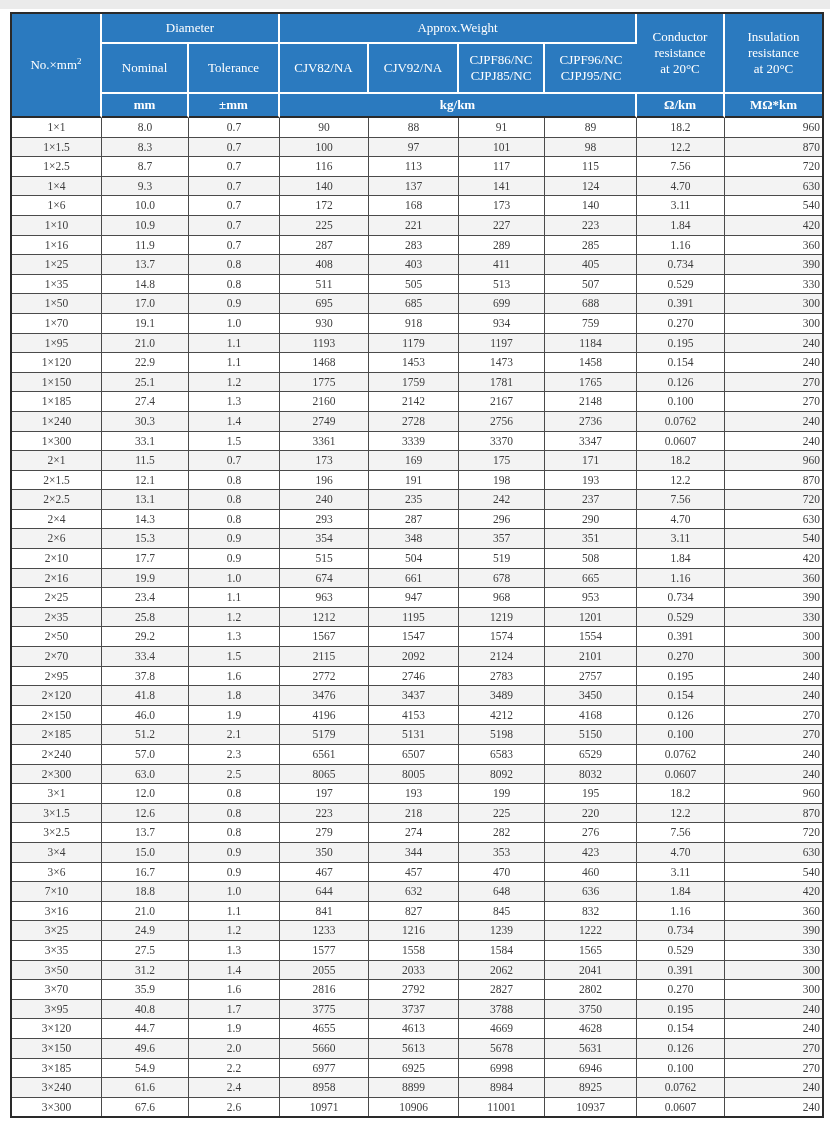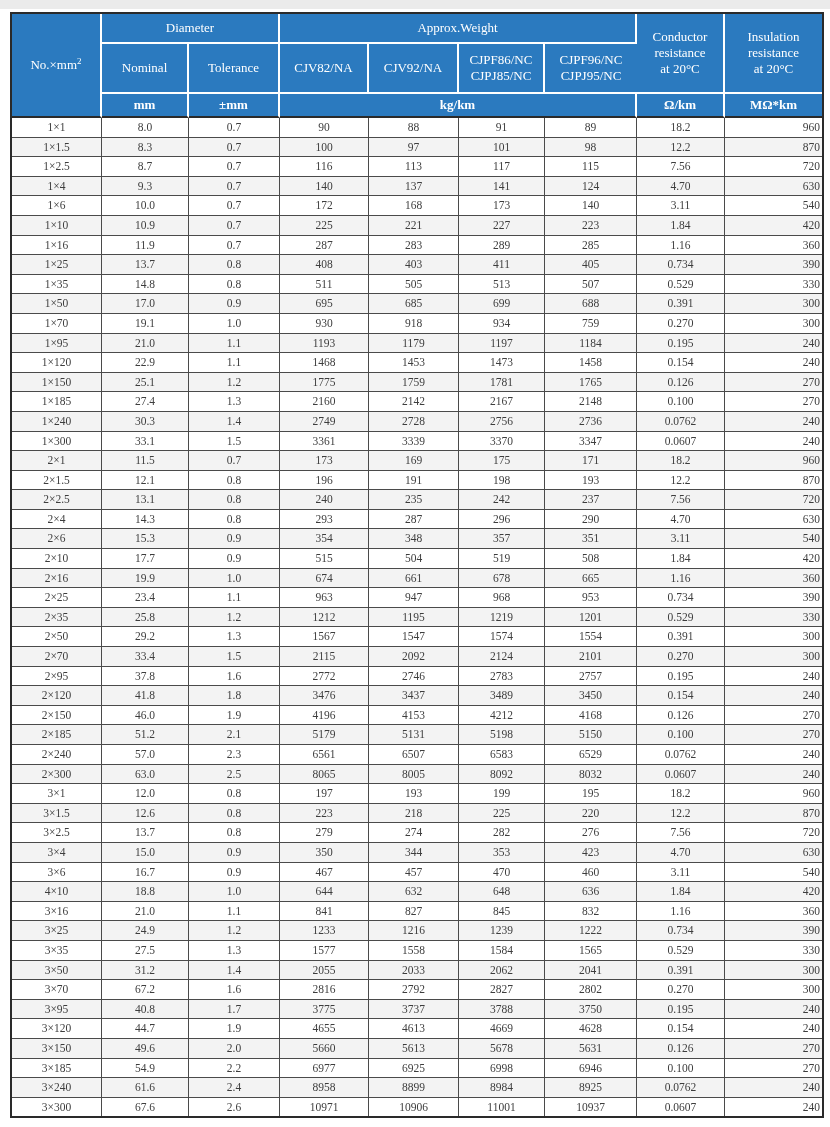--- a/index.html
+++ b/index.html
@@ -524,21 +524,21 @@
           <td>16.7</td>
           <td>0.9</td>
           <td>467</td>
           <td>457</td>
           <td>470</td>
           <td>460</td>
           <td>3.11</td>
           <td>540</td>
         </tr>
         <tr>
-          <td>4×10</td>
+          <td>7×10</td>
           <td>18.8</td>
           <td>1.0</td>
           <td>644</td>
           <td>632</td>
           <td>648</td>
           <td>636</td>
           <td>1.84</td>
           <td>420</td>
         </tr>
         <tr>
@@ -580,21 +580,21 @@
           <td>1.4</td>
           <td>2055</td>
           <td>2033</td>
           <td>2062</td>
           <td>2041</td>
           <td>0.391</td>
           <td>300</td>
         </tr>
         <tr>
           <td>3×70</td>
-          <td>67.2</td>
+          <td>35.9</td>
           <td>1.6</td>
           <td>2816</td>
           <td>2792</td>
           <td>2827</td>
           <td>2802</td>
           <td>0.270</td>
           <td>300</td>
         </tr>
         <tr>
           <td>3×95</td>

